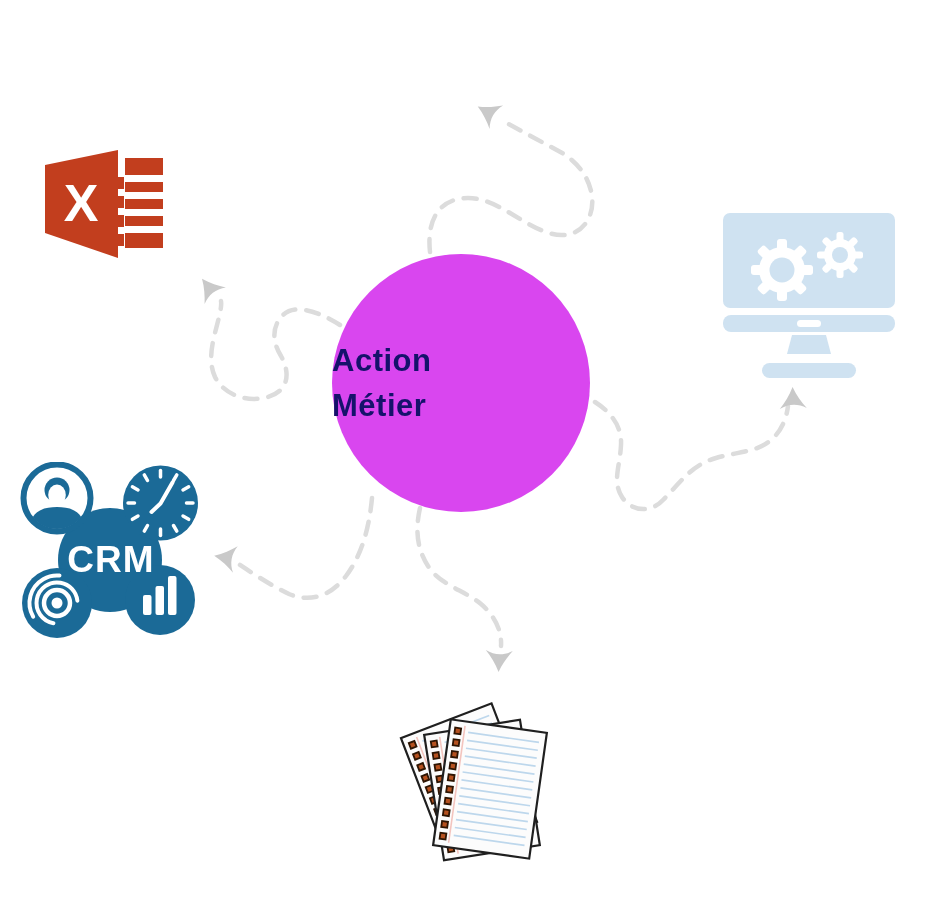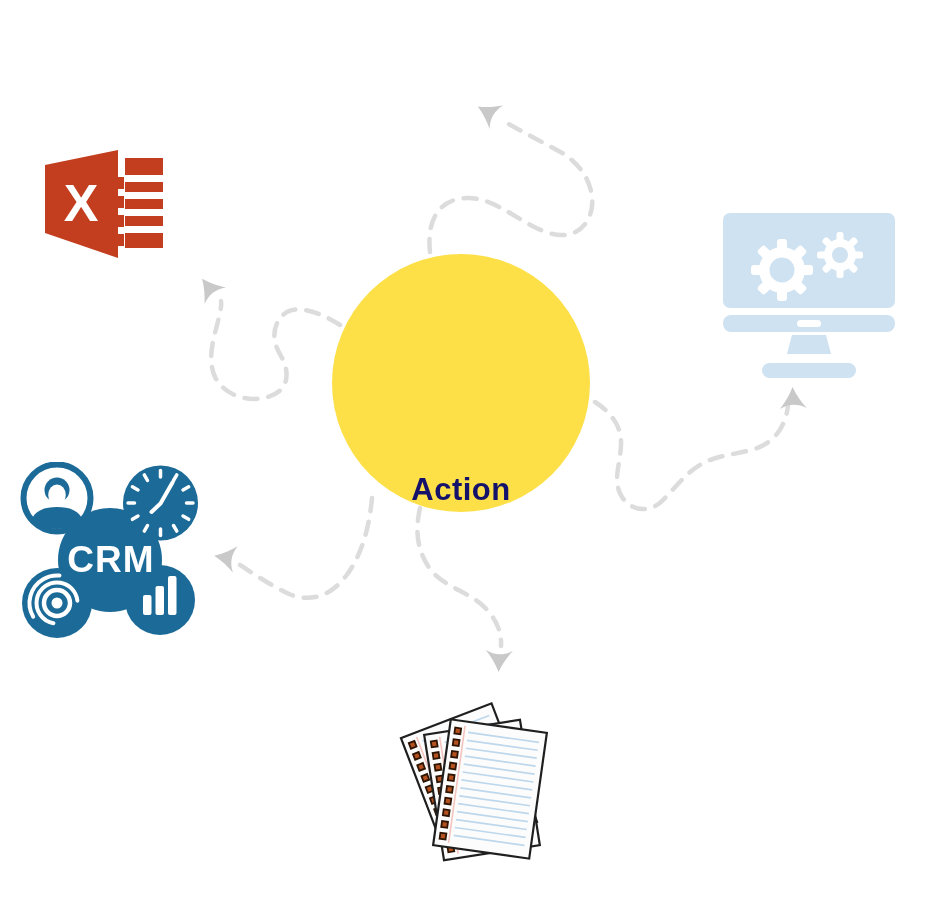--- a/index.html
+++ b/index.html
@@ -8,22 +8,22 @@
     width:926px;height:901px;
     background:#ffffff;
     overflow:hidden;
     font-family:"Liberation Sans", sans-serif;
   }
   .abs{position:absolute;}
   #arrow-layer{left:0;top:0;width:926px;height:901px;z-index:1;}
   #center-node{
     left:332px;top:254px;width:258px;height:258px;
     border-radius:50%;
-    background:#fde047;
-    display:flex;align-items:flex-end;justify-content:center;
+    background:#d946ef;
+    display:flex;flex-direction:column;align-items:flex-start;justify-content:center;
     z-index:2;
   }
   #center-node .t-line{
     font-size:31px;font-weight:700;line-height:45px;
     letter-spacing:.5px;color:#15126b;text-align:center;
   }
   #excel-node{left:45px;top:147px;width:122px;height:114px;z-index:2;}
   #monitor-node{left:723px;top:213px;width:172px;height:166px;z-index:2;}
   #crm-node{left:16px;top:462px;width:186px;height:178px;z-index:2;}
   #docs-node{left:384px;top:698px;width:176px;height:176px;z-index:2;}
@@ -49,20 +49,21 @@
       <use href="#ah" transform="translate(489,113) rotate(-60)"></use>
       <use href="#ah" transform="translate(210,289) rotate(-38)"></use>
       <use href="#ah" transform="translate(793,400) rotate(-2)"></use>
       <use href="#ah" transform="translate(227,558) rotate(-80)"></use>
       <use href="#ah" transform="translate(499,659) rotate(182)"></use>
     </g>
   </svg>
 
   <div id="center-node" class="abs">
     <div class="t-line">Action</div>
+    <div class="t-line">Métier</div>
   </div>
 
   <svg id="excel-node" class="abs" viewBox="0 0 122 114" xmlns="http://www.w3.org/2000/svg">
     <g fill="#c23e1e">
       <polygon points="0,18 73,3 73,111 0,86"></polygon>
       <rect x="80" y="11" width="38" height="90"></rect>
       <rect x="71" y="30" width="8" height="12"></rect>
       <rect x="71" y="49" width="8" height="12"></rect>
       <rect x="71" y="68" width="8" height="12"></rect>
       <rect x="71" y="87" width="8" height="12"></rect>

